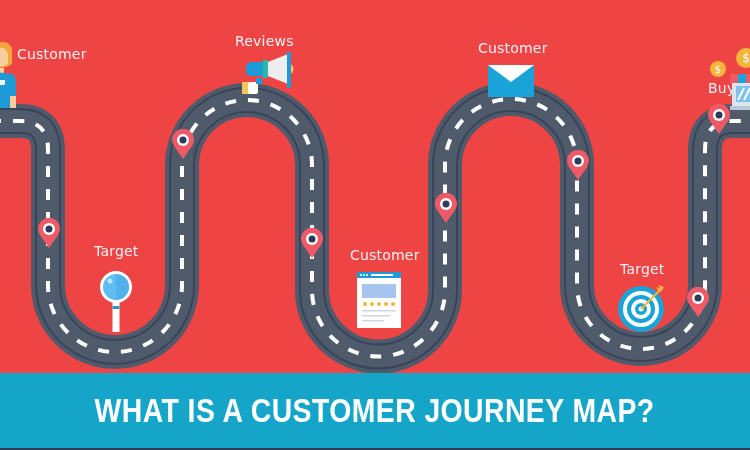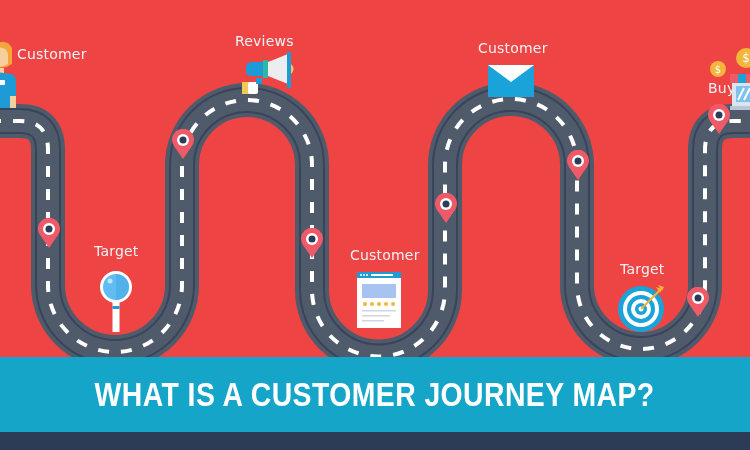--- a/index.html
+++ b/index.html
@@ -1,21 +1,21 @@
 <!DOCTYPE html>
 <html><head>
 <meta charset="utf-8">
 <style>
   html, body { margin: 0; padding: 0; }
   body { width: 750px; height: 450px; overflow: hidden; background: #2c3c57; font-family: "Liberation Sans", sans-serif; }
   .stage { position: relative; width: 750px; height: 424px; background: #ef4444; overflow: hidden; }
   .stage svg.road { position: absolute; left: 0; top: 0; }
   .label { position: absolute; color: #eef2f6; font-family: "DejaVu Sans", sans-serif; font-size: 14px; letter-spacing: 0.2px; white-space: nowrap; }
   .icon { position: absolute; }
-  .banner { position: absolute; left: 0; top: 357px; width: 750px; height: 75px; background: #14a5c8; display: flex; align-items: center; justify-content: center; }
+  .banner { position: absolute; left: 0; top: 373px; width: 750px; height: 75px; background: #14a5c8; display: flex; align-items: center; justify-content: center; }
   .banner-title { color: #ffffff; font-family: "Liberation Sans", sans-serif; font-weight: 700; font-size: 33px; letter-spacing: 0.5px; transform: scaleX(0.86); white-space: nowrap; }
   .pin { position: absolute; width: 24px; height: 30px; }
 </style>
 </head>
 <body>
 
 <div class="stage">
   <svg class="road" width="750" height="375" viewBox="0 0 750 375">
 
     <path id="roadpath" d="M -10 121 L 20 121 Q 48 121 48 150 L 48 285 A 67 67 0 0 0 182 285 L 182 165 A 65 65 0 0 1 312 165 L 312 290 A 66 66 0 0 0 445 290 L 445 165 A 66 66 0 0 1 577 165 L 577 285 A 64 64 0 0 0 705 285 L 705 150 Q 705 121 733 121 L 760 121" fill="none" stroke="#4f5a6b" stroke-width="34" stroke-linejoin="round"></path>

